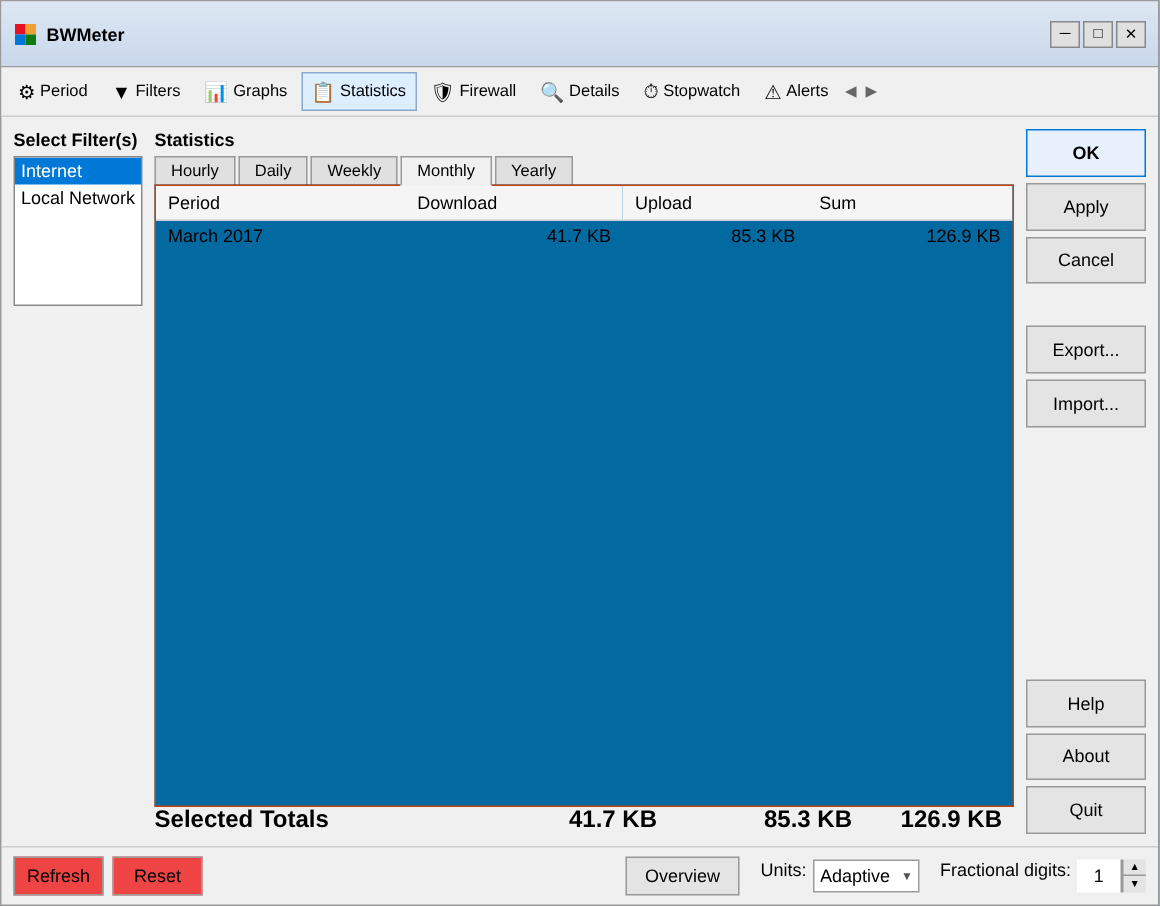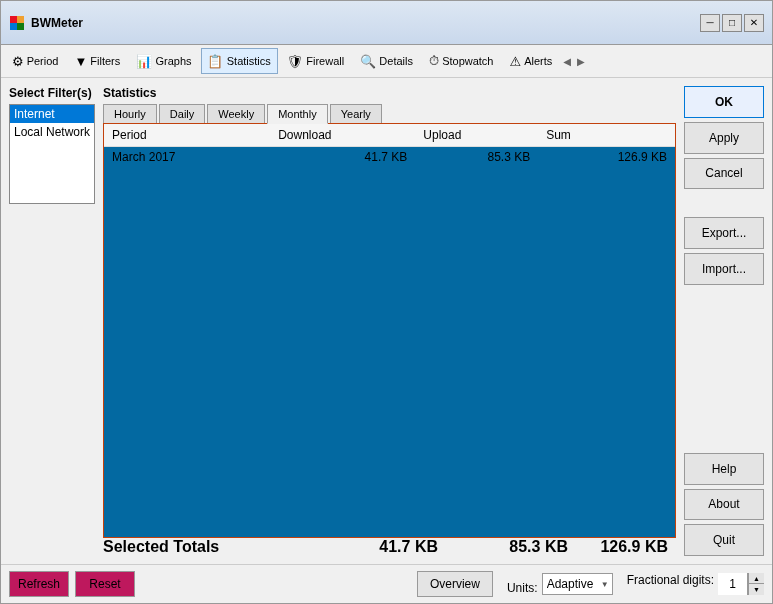--- a/index.html
+++ b/index.html
@@ -221,38 +221,38 @@
     .bottom-bar {
       display: flex;
       align-items: center;
       padding: 6px 8px;
       border-top: 1px solid #ccc;
       gap: 6px;
       flex-shrink: 0;
     }
     .btn {
       padding: 4px 0;
-      background: #be185d;
+      background: #ef4444;
       border: 1px solid #999;
       cursor: pointer;
       font-size: 12px;
       min-width: 60px;
       height: 26px;
     }
     .overview-btn {
       padding: 4px 12px;
       background: #e4e4e4;
       border: 1px solid #999;
       cursor: pointer;
       font-size: 12px;
       height: 26px;
     }
     .units-group {
       display: flex;
-      align-items: flex-end;
+      align-items: flex-start;
       gap: 4px;
       margin-left: 8px;
     }
     .units-label { font-size: 12px; }
     .units-select {
       border: 1px solid #999;
       background: white;
       padding: 2px 4px;
       font-size: 12px;
       height: 22px;

